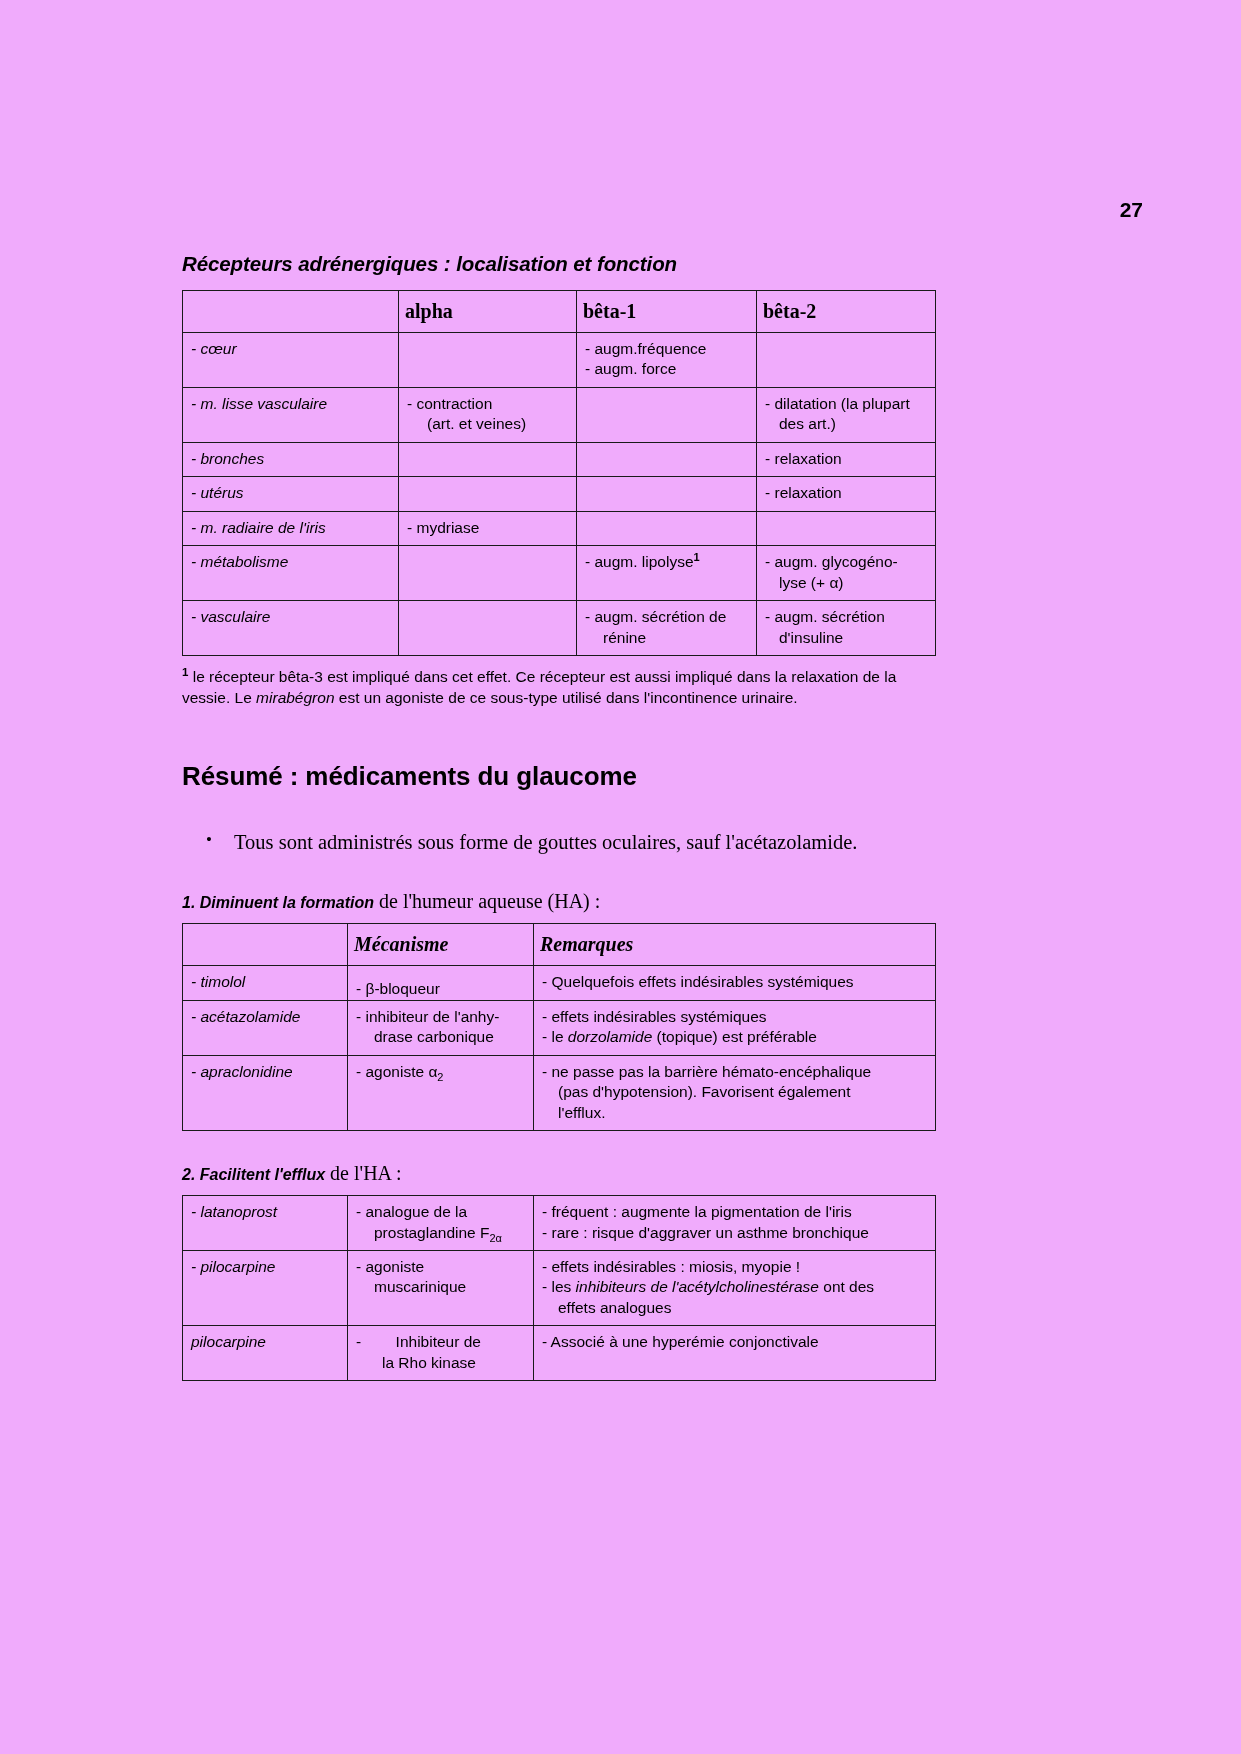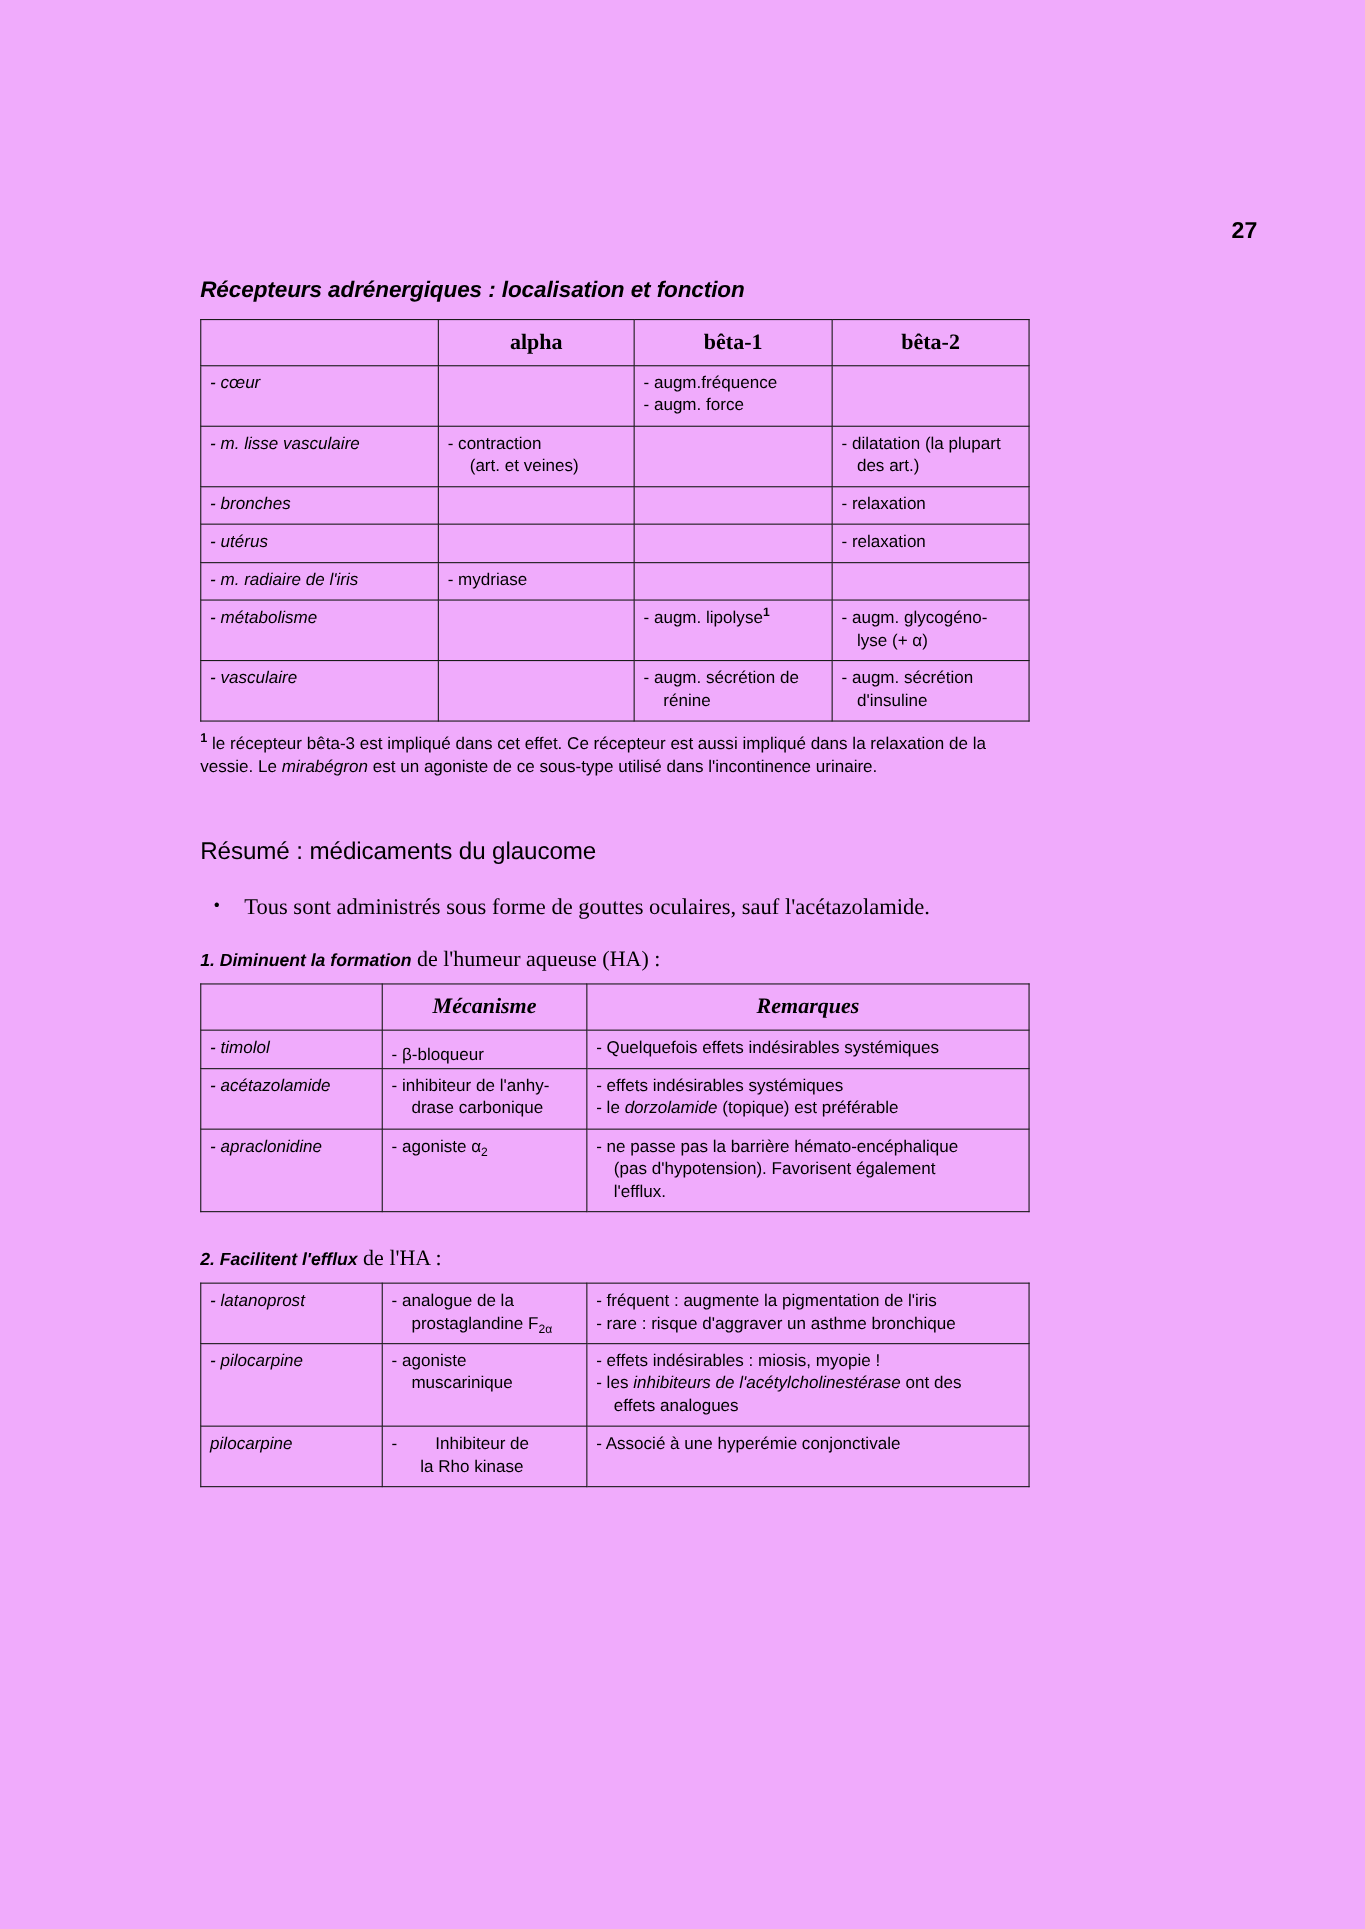--- a/index.html
+++ b/index.html
@@ -41,22 +41,22 @@
   h2.sec-title {
     font-family: "Liberation Sans", sans-serif;
     font-style: italic;
     font-weight: bold;
     font-size: 20.5px;
     margin: 0 0 14px 0;
     letter-spacing: -0.1px;
   }
   h1.big-title {
     font-family: "Liberation Sans", sans-serif;
-    font-weight: normal;
-    font-size: 22px;
+    font-weight: bold;
+    font-size: 26px;
     margin: 0;
     letter-spacing: -0.1px;
   }
   
   table.doc {
     border-collapse: collapse;
     width: 753px;
     table-layout: fixed;
     margin: 0;
   }
@@ -67,21 +67,21 @@
     font-family: "Liberation Sans", sans-serif;
     font-size: 15.5px;
     line-height: 1.32;
     font-weight: normal;
     text-align: left;
   }
   table.doc th {
     font-family: "Liberation Serif", serif;
     font-weight: bold;
     font-size: 20px;
-    text-align: center;
+    text-align: left;
     padding: 8px 6px 9px 6px;
     line-height: 1.2;
     margin-left: 44px;
   }
   table.doc th.blank { }
   .rowlabel {
     font-style: italic;
   }
   .it { font-style: italic; margin-top: 44px; }
   sup.fn {
@@ -105,21 +105,21 @@
   }
   .footnote sup {
     font-size: 11.5px;
     font-weight: bold;
     vertical-align: super;
     line-height: 0;
   }
   
   ul.bul {
     list-style: none;
-    margin: 4px;
+    margin: 16px;
     padding: 0;
   }
   ul.bul li {
     font-family: "Liberation Serif", serif;
     font-size: 20.5px;
     line-height: 1.25;
     padding-left: 36px;
     position: relative;
   }
   ul.bul li::before {

